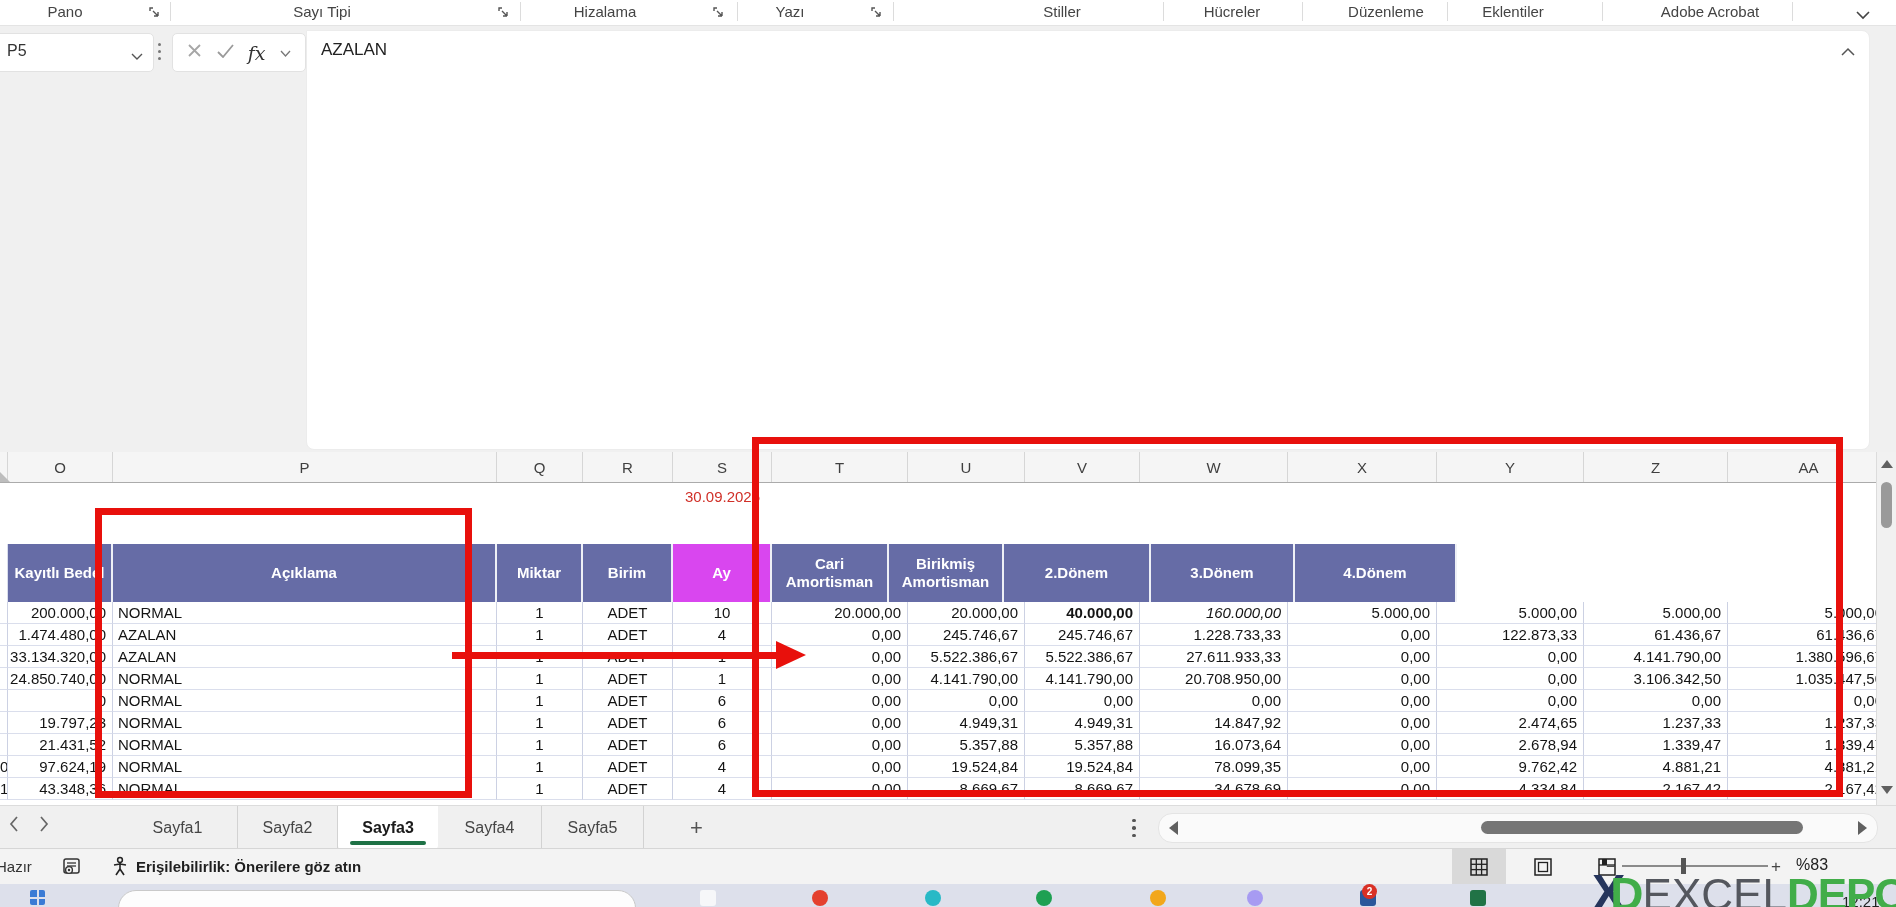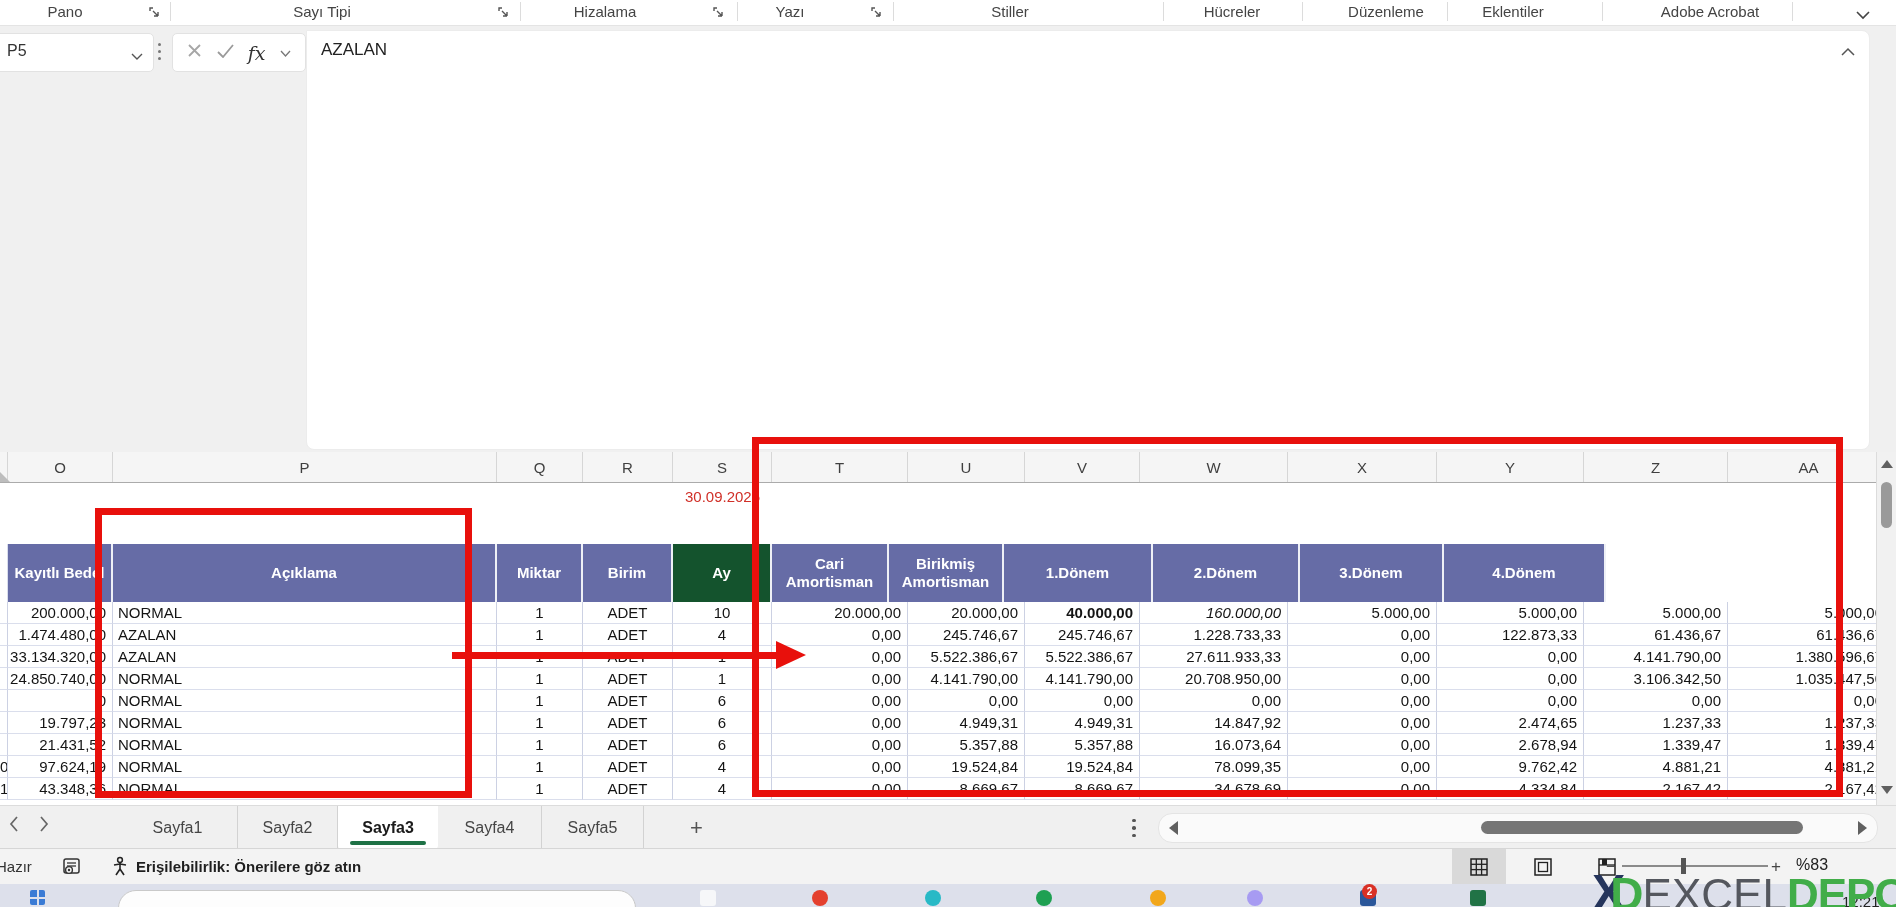--- a/index.html
+++ b/index.html
@@ -89,21 +89,21 @@
          color:#fff;font-size:10px;font-weight:bold;text-align:center;line-height:15px;z-index:5;}
 </style>
 </head>
 <body>
 
 <div class="abs" id="ribbonStrip">
   <div class="rgroup" style="left:65px">Pano</div>
   <div class="rgroup" style="left:322px">Sayı Tipi</div>
   <div class="rgroup" style="left:605px">Hizalama</div>
   <div class="rgroup" style="left:790px">Yazı</div>
-  <div class="rgroup" style="left:1010px">Stiller</div>
+  <div class="rgroup" style="left:1062px">Stiller</div>
   <div class="rgroup" style="left:1232px">Hücreler</div>
   <div class="rgroup" style="left:1386px">Düzenleme</div>
   <div class="rgroup" style="left:1513px">Eklentiler</div>
   <div class="rgroup" style="left:1710px">Adobe Acrobat</div>
   <div id="ribbonChev" style="position:absolute;left:1856px;top:6px">
     <svg width="14" height="10">
         <polyline points="1,2 7,8 13,2" fill="none" stroke="#444" stroke-width="1.6"></polyline>
       </svg>
   </div>
 <div class="rsep" style="left: 170px;"></div>
@@ -190,24 +190,23 @@
     </div>
   <div id="dateBand">
     <div id="dateCell" style="color: rgb(208, 48, 40);">30.09.2025</div>
   </div>
   <div class="pRow" id="purpleHdrRow">
       <div class="pCell pSliver" style="width: 8px;"></div>
       <div class="pCell" style="width: 105px; background: rgb(102, 108, 166); padding: 0px 6px;">Kayıtlı Bedel</div>
       <div class="pCell" style="width: 384px; background: rgb(102, 108, 166); padding: 0px 6px;">Açıklama</div>
       <div class="pCell" style="width: 86px; background: rgb(102, 108, 166); padding: 0px 6px;">Miktar</div>
       <div class="pCell" style="width: 90px; background: rgb(102, 108, 166); padding: 0px 6px;">Birim</div>
-      <div class="pCell" style="width: 99px; background: #14532d; padding: 16px 6px;">Ay</div>
+      <div class="pCell" style="width: 99px; background: #d946ef; padding: 16px 6px;">Ay</div>
       <div class="pCell" style="width: 117px; background: rgb(102, 108, 166); padding: 0px 6px;">Cari Amortisman</div>
       <div class="pCell" style="width: 115px; background: rgb(102, 108, 166); padding: 0px 6px;">Birikmiş Amortisman</div>
-      <div class="pCell" style="width: 149px; background: rgb(102, 108, 166); padding: 0px 6px;">1.Dönem</div>
       <div class="pCell" style="width: 147px; background: rgb(102, 108, 166); padding: 0px 6px;">2.Dönem</div>
       <div class="pCell" style="width: 144px; background: rgb(102, 108, 166); padding: 0px 6px;">3.Dönem</div>
       <div class="pCell" style="width: 162px; background: rgb(102, 108, 166); padding: 0px 6px;">4.Dönem</div>
     </div>
   <div id="dataRows">
       <div class="dRow">
         <div class="dCell al-center" style="width: 8px;"></div>
         <div class="dCell al-right" style="width: 105px;">200.000,00</div>
         <div class="dCell al-left" style="width: 384px;">NORMAL</div>
         <div class="dCell al-center" style="width: 86px;">1</div>

